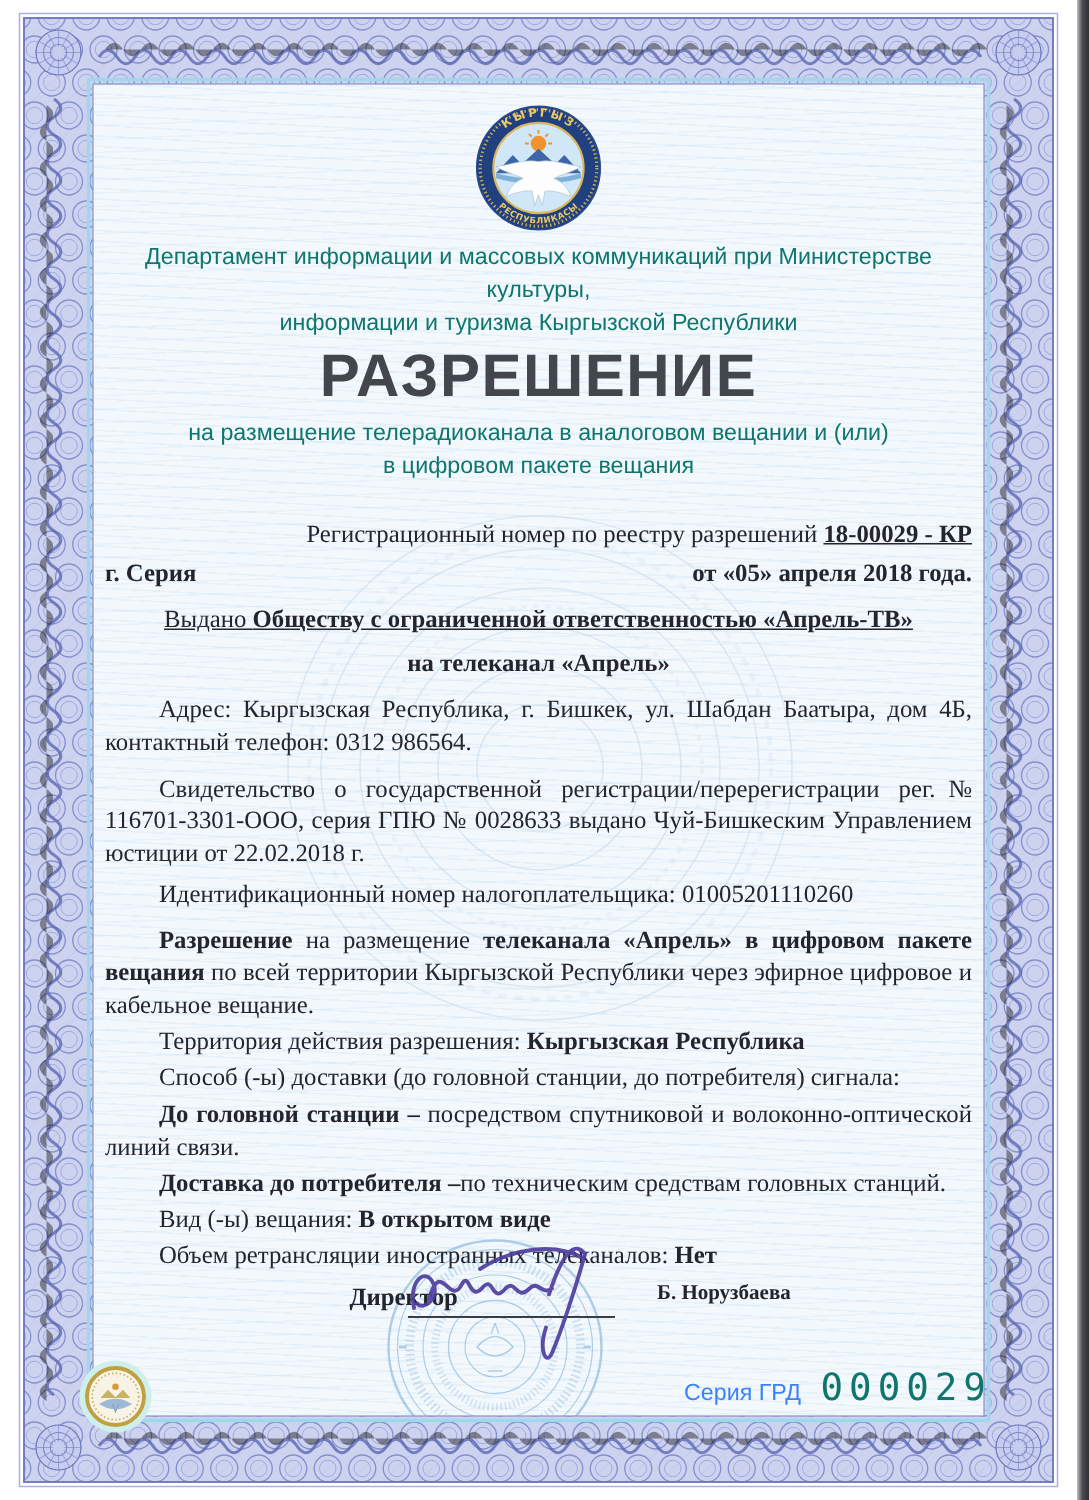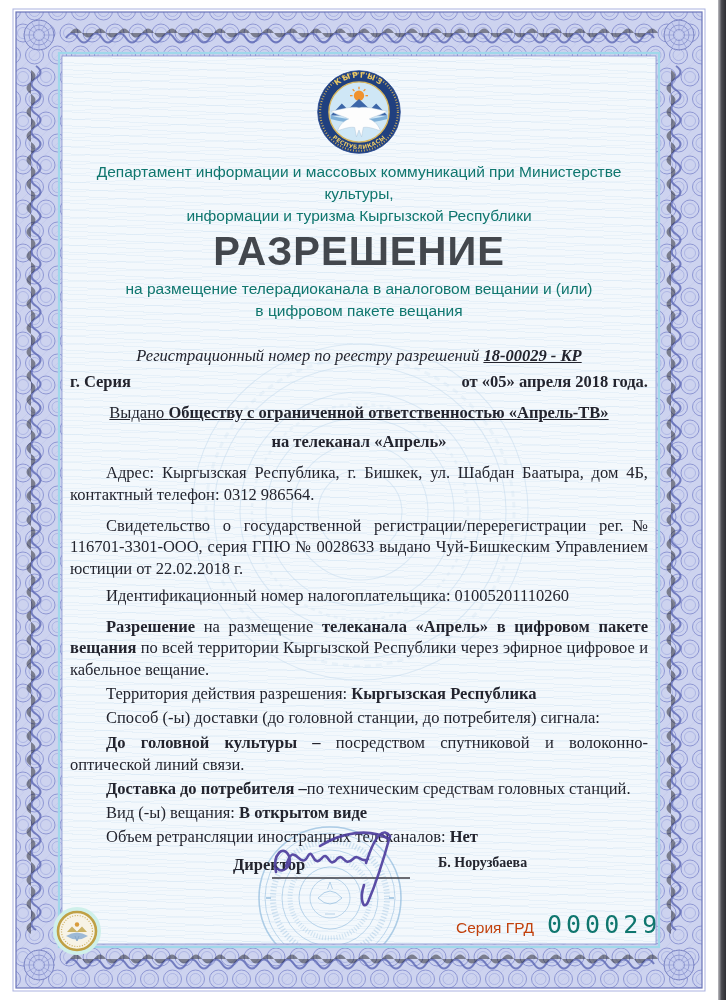--- a/index.html
+++ b/index.html
@@ -47,38 +47,38 @@
     font-size:15.5px; line-height:1.42; color:#0f766e; text-align:center;
   }
   .org { margin-top:6px; }
   .title {
     font-family:"Liberation Sans", sans-serif; font-weight:bold;
     font-size:40px; line-height:1.05; letter-spacing:1px;
     color:#43474d; text-align:center; margin-top:3px;
   }
   .subtitle { margin-top:6px; }
 
-  .reg-line { text-align:center; margin-top:23px;font-style:italic; }
+  .reg-line { text-align:right; margin-top:23px; }
   .reg-number { font-weight:bold; text-decoration:underline; }
   .city-date { display:flex; justify-content:space-between; font-weight:bold; margin-top:4px; }
   .issued  { text-align:center; margin-top:9px;text-decoration:underline; }
   .channel { text-align:center; font-weight:bold; margin-top:8px; }
   .para { text-align:justify; text-indent:36px; margin-top:9px; }
   .line { text-indent:36px; margin-top:2px; }
   .mt   { margin-top:5px; }
   b { font-weight:bold; }
 
   
   .director-label { position:absolute; left:233px; top:855px; font-size:16.5px; font-weight:bold; z-index:3; }
   .director-name  { position:absolute; left:438px; top:855px; font-size:14px; font-weight:bold; z-index:3; }
   .signature-svg  { position:absolute; left:262px; top:814px; z-index:4; }
 
   
   .series { position:absolute; left:456px; top:910px; display:flex; align-items:baseline; gap:13px; z-index:3; }
-  .series-label { font-family:"Liberation Sans", sans-serif; font-size:15.5px; color:#c2410c; }
+  .series-label { font-family:"Liberation Sans", sans-serif; font-size:15.5px; color:#3b82f6; }
   .series-number {
     font-family:"DejaVu Sans Mono", monospace; font-size:25px;
     letter-spacing:4px; color:#0f766e;
   }
 
   .seal { position:absolute; left:52px; top:906px; z-index:6; }
 </style>
 </head>
 <body>
 
@@ -177,21 +177,21 @@
     <div class="line mt">Идентификационный номер налогоплательщика: 01005201110260</div>
 
     <div class="para"><b>Разрешение</b><span> на размещение </span><b>телеканала «Апрель» в цифровом пакете вещания</b><span> по всей территории Кыргызской Республики через эфирное цифровое и кабельное вещание.</span></div>
 
 
     <div class="line"><span>Территория действия разрешения: </span><b>Кыргызская Республика</b></div>
 
 
     <div class="line">Способ (-ы) доставки (до головной станции, до потребителя) сигнала:</div>
 
-    <div class="para" style="margin-top:4px"><b>До головной культуры –</b><span> посредством спутниковой и волоконно-оптической линий связи.</span></div>
+    <div class="para" style="margin-top:4px"><b>До головной станции –</b><span> посредством спутниковой и волоконно-оптической линий связи.</span></div>
 
     <div class="line"><b>Доставка до потребителя –</b><span>по техническим средствам головных станций.</span></div>
 
     <div class="line"><span>Вид (-ы) вещания: </span><b>В открытом виде</b></div>
 
     <div class="line"><span>Объем ретрансляции иностранных телеканалов: </span><b>Нет</b></div>
   </div>
 
   <div class="director-label">Директор</div>
   <svg class="signature-svg" width="160" height="110" viewBox="0 0 160 110">

